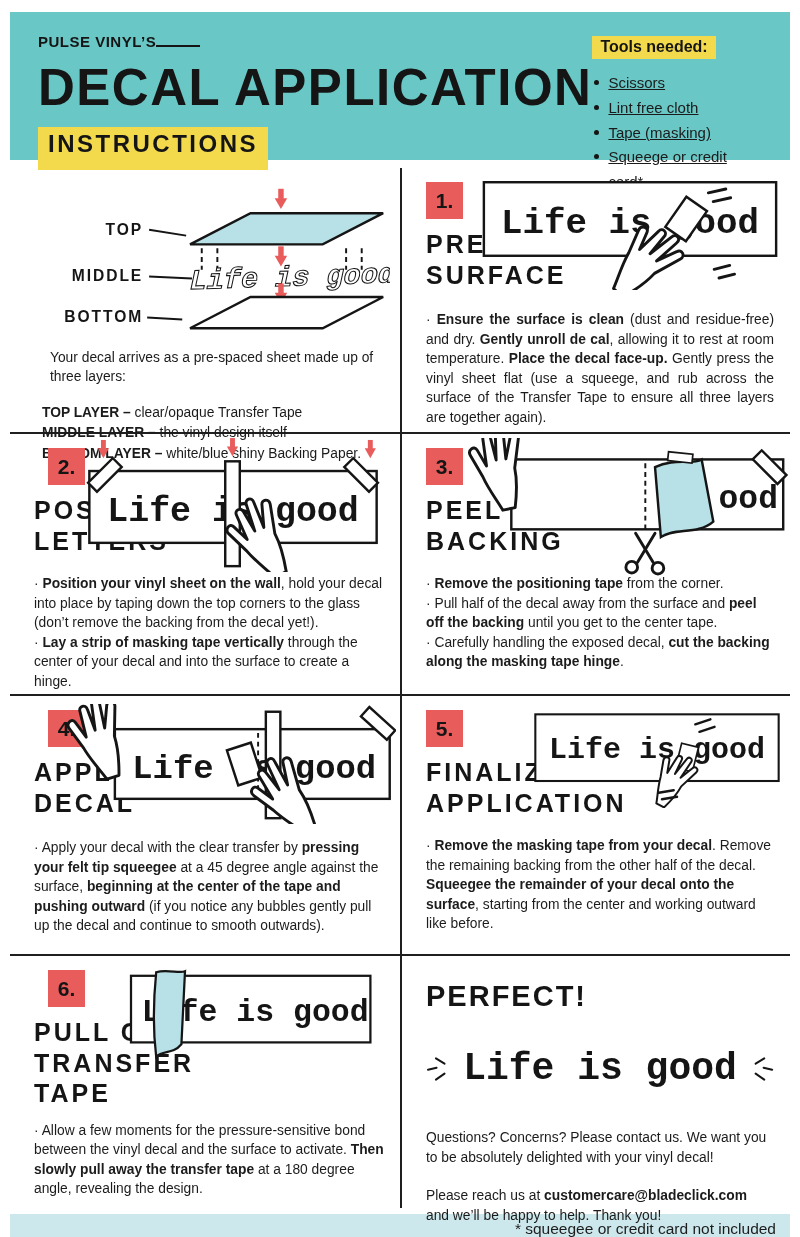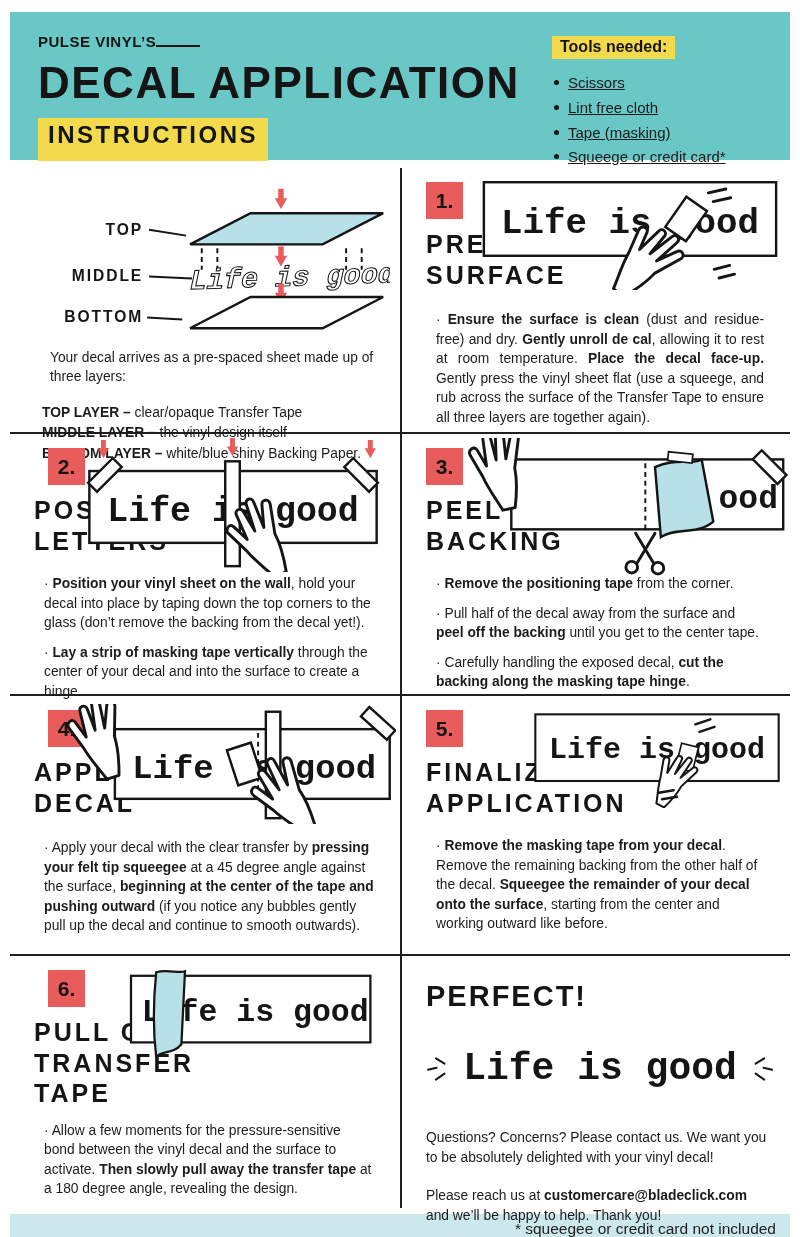--- a/index.html
+++ b/index.html
@@ -8,41 +8,41 @@
     --lightblue:#cde8ec; --illusteal:#b7e1e6; --ink:#1b1b1b;
   }
   *{margin:0;padding:0;box-sizing:border-box;}
   body{background:#fff;font-family:"Liberation Sans",sans-serif;color:var(--ink);}
   .page{width:800px;height:1237px;position:relative;background:#fff;overflow:hidden;margin:0 auto;}
 
   
   .header{margin:12px 10px 8px;height:148px;background:var(--teal);display:flex;justify-content:space-between;padding:20px 26px 0 28px;}
   .brand{font-size:15px;font-weight:bold;letter-spacing:.5px;color:#151515;}
   .brand-line{display:inline-block;width:44px;border-bottom:2px solid #151515;height:1em;vertical-align:baseline;}
-  .big-title{font-size:44px;font-weight:900;letter-spacing:1.5px;color:#151515;margin-top:8px;white-space:nowrap;}
+  .big-title{font-size:51px;font-weight:900;letter-spacing:1.5px;color:#151515;margin-top:8px;white-space:nowrap;}
   .subtitle{display:inline-block;background:var(--yellow);font-size:24px;font-weight:bold;letter-spacing:2.5px;padding:3px 10px 12px;margin-top:10px;color:#151515;}
   .tools{width:212px;padding-top:4px;text-decoration:underline;}
   .tools-label{display:inline-block;background:var(--yellow);font-size:16px;font-weight:bold;padding:2px 8px 3px;color:#151515;}
   .tools ul{list-style:none;margin-top:12px;}
   .tools li{font-size:15px;line-height:1.65;padding-left:16px;position:relative;}
   .tools li::before{content:"";position:absolute;left:2px;top:9px;width:5px;height:5px;border-radius:50%;background:#151515;}
 
   
   .grid{margin:3px 10px 0;display:grid;grid-template-columns:390px 390px;grid-template-rows:266px 262px 260px 252px;}
   .cell{position:relative;padding:14px 16px 0 24px;}
   .cell.r{border-left:2px solid #1f1f1f;padding-left:24px;}
   .cell.hline{border-bottom:2px solid #1f1f1f;}
 
   .badge{width:37px;height:37px;background:var(--red);display:flex;align-items:center;justify-content:center;font-size:21px;font-weight:bold;color:#151515;margin-bottom:10px;}
   .badge.ind{margin-left:14px;}
   .step-title{font-size:25px;font-weight:900;letter-spacing:3px;line-height:1.22;color:#151515;}
   .step-title span{display:block;white-space:nowrap;}
   .illus{position:absolute;}
   .body{font-size:13.8px;line-height:1.42;margin-top:16px;color:#1c1c1c;}
-  .body p{margin:10px;}
+  .body p{margin:0;}
   .body .bold, .bold{font-weight:bold;}
   .just{text-align:justify;}
 
   
   .intro-diagram{display:block;margin:4px auto 0;}
   .intro-body{font-size:13.8px;line-height:1.4;margin-top:16px;padding-left:8px;}
   .intro-lead{padding-left:8px;}
   .intro-layers{margin-top:16px;}
   .intro-layers p{line-height:1.5;}
 

